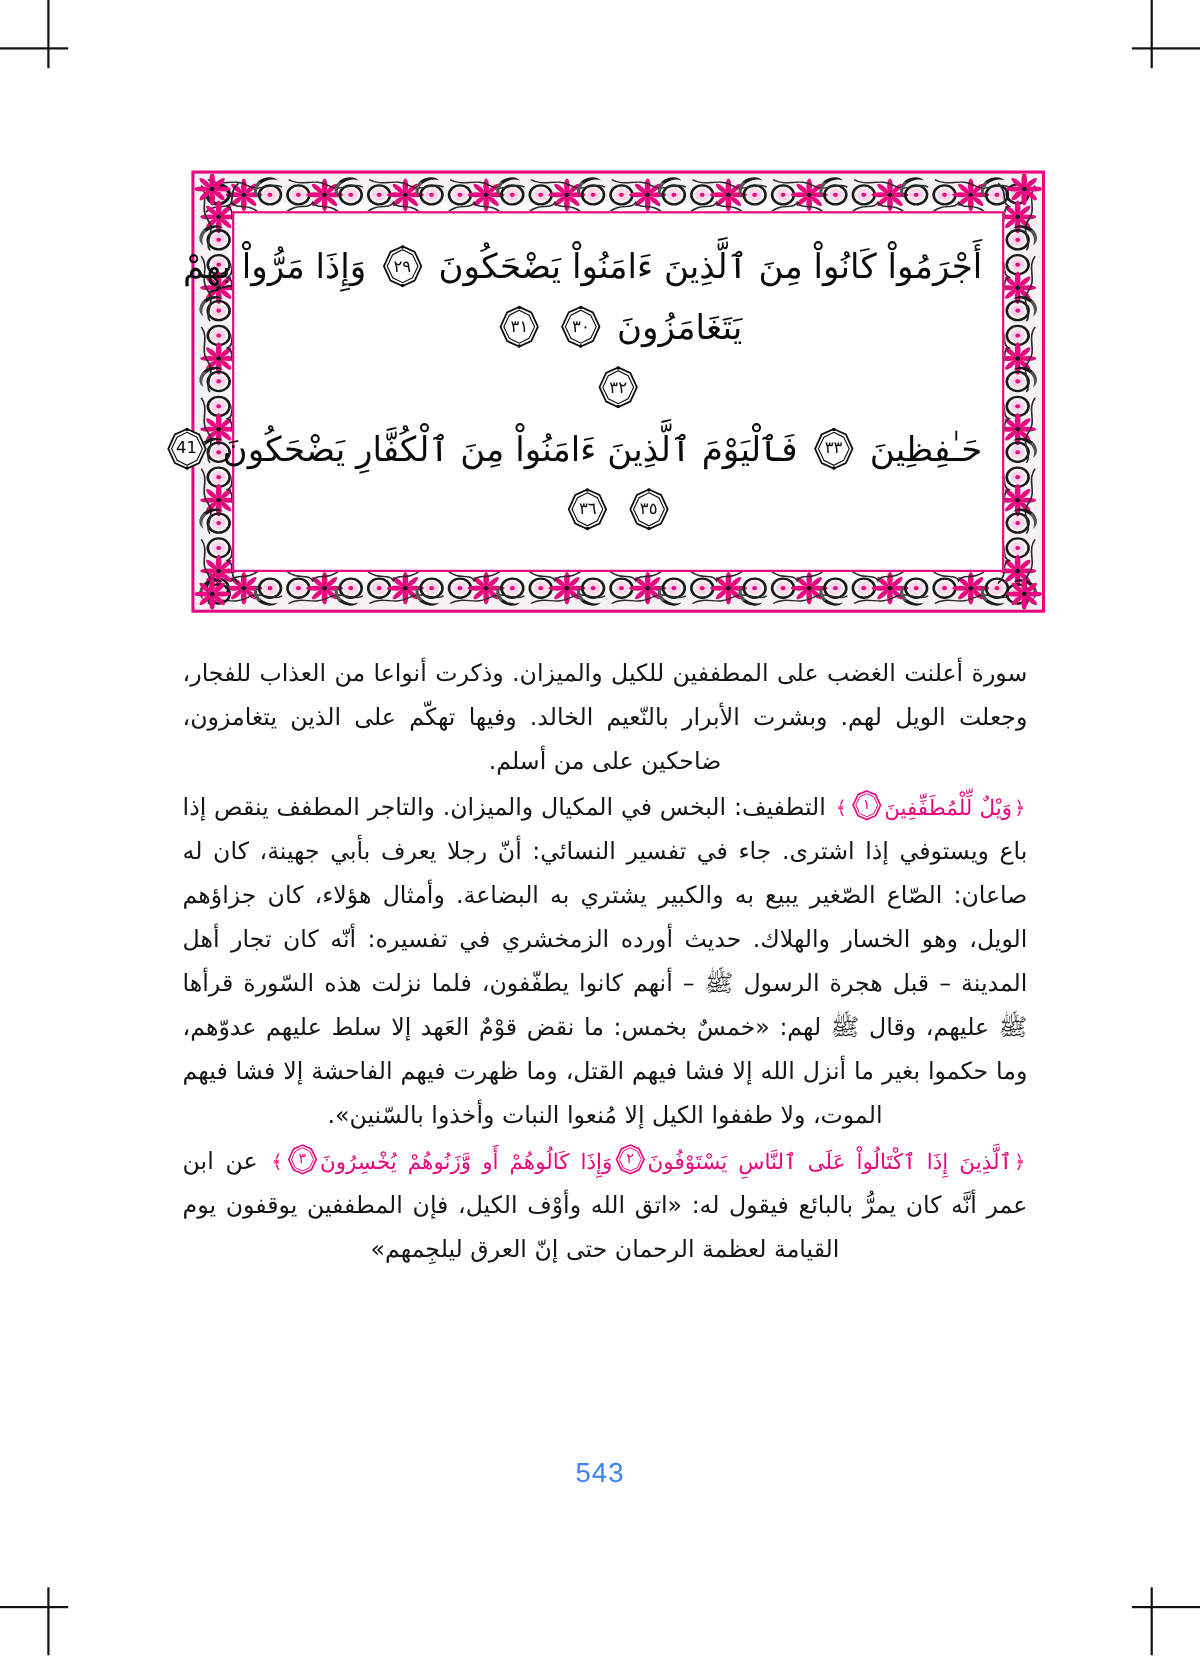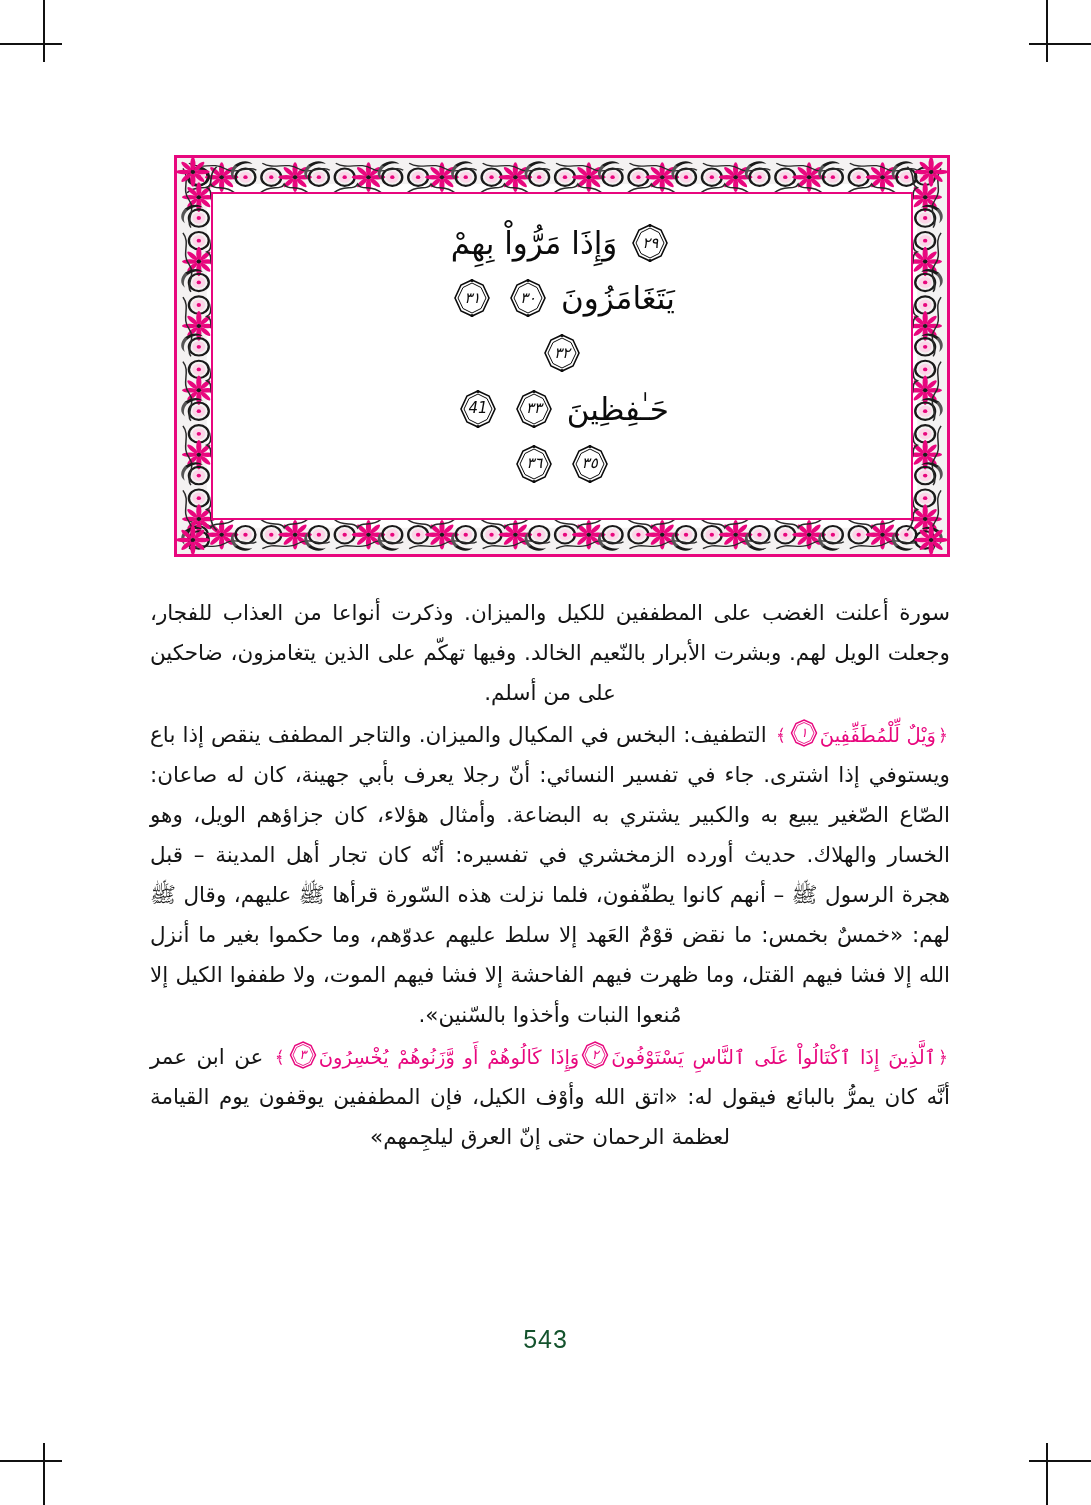--- a/index.html
+++ b/index.html
@@ -85,21 +85,20 @@
     letter-spacing: -0.5px;
   }
   .ayah-num {
     display: inline-block;
     position: relative;
     width: 40px;
     height: 40px;
     vertical-align: -9px;
     margin: 0 3px;
     font-size: 0;
-    font-style: italic;
   }
   .ayah-num svg { position: absolute; inset: 0; }
   .ayah-num span {
     position: absolute;
     inset: 0;
     display: flex;
     align-items: center;
     justify-content: center;
     font-size: 15px;
     font-family: "DejaVu Sans", sans-serif;
@@ -109,21 +108,21 @@
 
   
   .prose {
     direction: rtl;
     text-align: justify;
     text-align-last: center;
     font-family: "DejaVu Sans", "Liberation Sans", sans-serif;
     font-size: 21.5px;
     line-height: 1.86;
     color: #151515;
-    margin: 0;
+    margin: 16px;
   }
   .para {
     margin: 0 0 2px 0;
     direction: rtl;
     text-align: justify;
     text-align-last: center;
     font-size: 21.5px;
     line-height: 1.86;
   }
   .para.first { text-indent: 0; margin-top: 36px; }
@@ -145,21 +144,21 @@
   }
 
   .page-number {
     position: absolute;
     left: 0;
     right: 0;
     top: 1325px;
     text-align: center;
     font-family: "Liberation Sans", sans-serif;
     font-size: 25px;
-    color: #14532d;
+    color: #3b82f6;
     letter-spacing: 1px;
   }
 </style>
 </head>
 <body>
 
 <div class="crop v crop-tl-v"></div>
 <div class="crop h crop-tl-h"></div>
 <div class="crop v crop-tr-v"></div>
 <div class="crop h crop-tr-h"></div>
@@ -265,20 +264,21 @@
 
         <use href="#flower8" x="16" y="16"></use>
         <use href="#flower8" x="760" y="16"></use>
         <use href="#flower8" x="16" y="439"></use>
         <use href="#flower8" x="760" y="439"></use>
       </svg>
 
       <div class="quran-inner">
 
         <div class="quran-line">
+          <span>أَجْرَمُواْ كَانُواْ مِنَ ٱلَّذِينَ ءَامَنُواْ يَضْحَكُونَ</span>
           <span class="ayah-num">
             <svg viewBox="0 0 40 40">
               <path d="M20 2 L31 7 L37 20 L31 33 L20 38 L9 33 L3 20 L9 7 Z" fill="#fff" stroke="#0b0b0b" stroke-width="1.6"></path>
               <path d="M20 5 L29 9.5 L34 20 L29 30.5 L20 35 L11 30.5 L6 20 L11 9.5 Z" fill="none" stroke="#0b0b0b" stroke-width="1"></path>
               <circle cx="20" cy="2.5" r="1.6" fill="#0b0b0b"></circle>
               <circle cx="20" cy="37.5" r="1.6" fill="#0b0b0b"></circle>
             </svg>
             <span>٢٩</span>
           </span>
           <span>وَإِذَا مَرُّواْ بِهِمْ</span>
@@ -322,20 +322,21 @@
           <span>حَـٰفِظِينَ</span>
           <span class="ayah-num">
             <svg viewBox="0 0 40 40">
               <path d="M20 2 L31 7 L37 20 L31 33 L20 38 L9 33 L3 20 L9 7 Z" fill="#fff" stroke="#0b0b0b" stroke-width="1.6"></path>
               <path d="M20 5 L29 9.5 L34 20 L29 30.5 L20 35 L11 30.5 L6 20 L11 9.5 Z" fill="none" stroke="#0b0b0b" stroke-width="1"></path>
               <circle cx="20" cy="2.5" r="1.6" fill="#0b0b0b"></circle>
                 <circle cx="20" cy="37.5" r="1.6" fill="#0b0b0b"></circle>
             </svg>
             <span>٣٣</span>
           </span>
+          <span>فَٱلْيَوْمَ ٱلَّذِينَ ءَامَنُواْ مِنَ ٱلْكُفَّارِ يَضْحَكُونَ</span>
           <span class="ayah-num">
             <svg viewBox="0 0 40 40">
               <path d="M20 2 L31 7 L37 20 L31 33 L20 38 L9 33 L3 20 L9 7 Z" fill="#fff" stroke="#0b0b0b" stroke-width="1.6"></path>
               <path d="M20 5 L29 9.5 L34 20 L29 30.5 L20 35 L11 30.5 L6 20 L11 9.5 Z" fill="none" stroke="#0b0b0b" stroke-width="1"></path>
               <circle cx="20" cy="2.5" r="1.6" fill="#0b0b0b"></circle>
                 <circle cx="20" cy="37.5" r="1.6" fill="#0b0b0b"></circle>
             </svg>
             <span>41</span>
           </span>
         </div>

